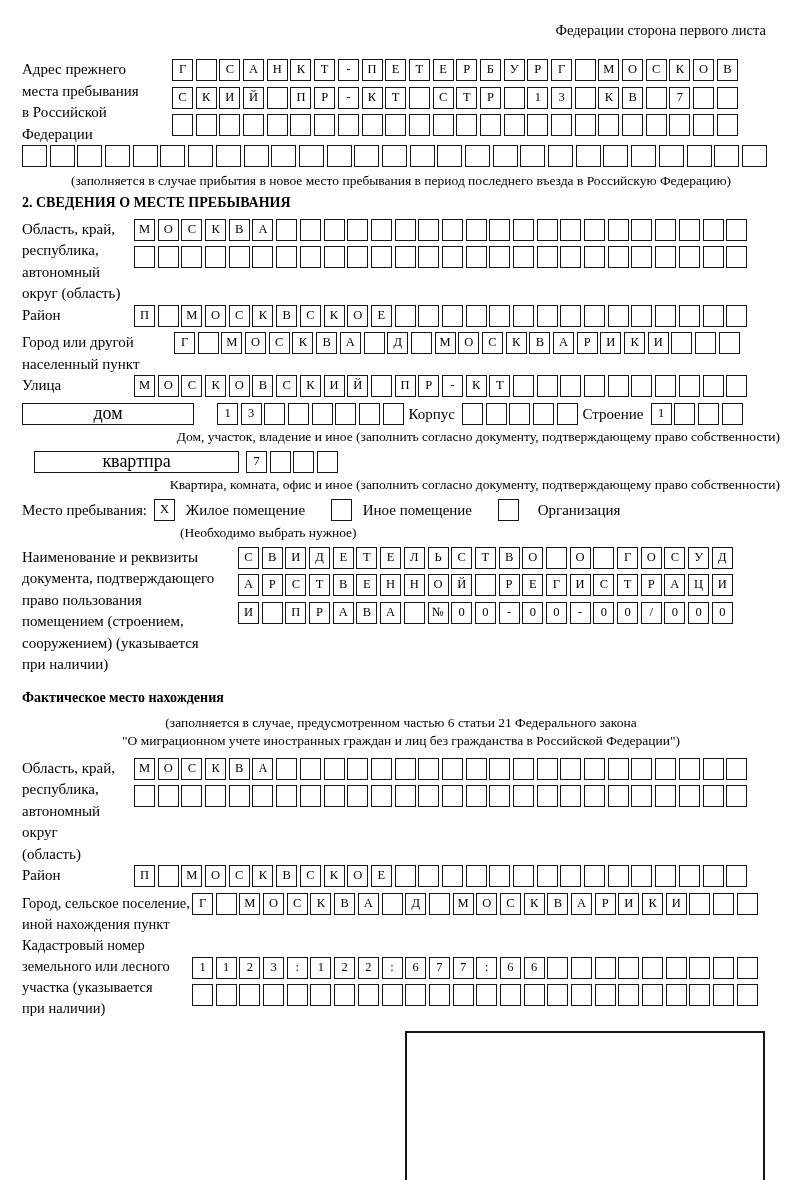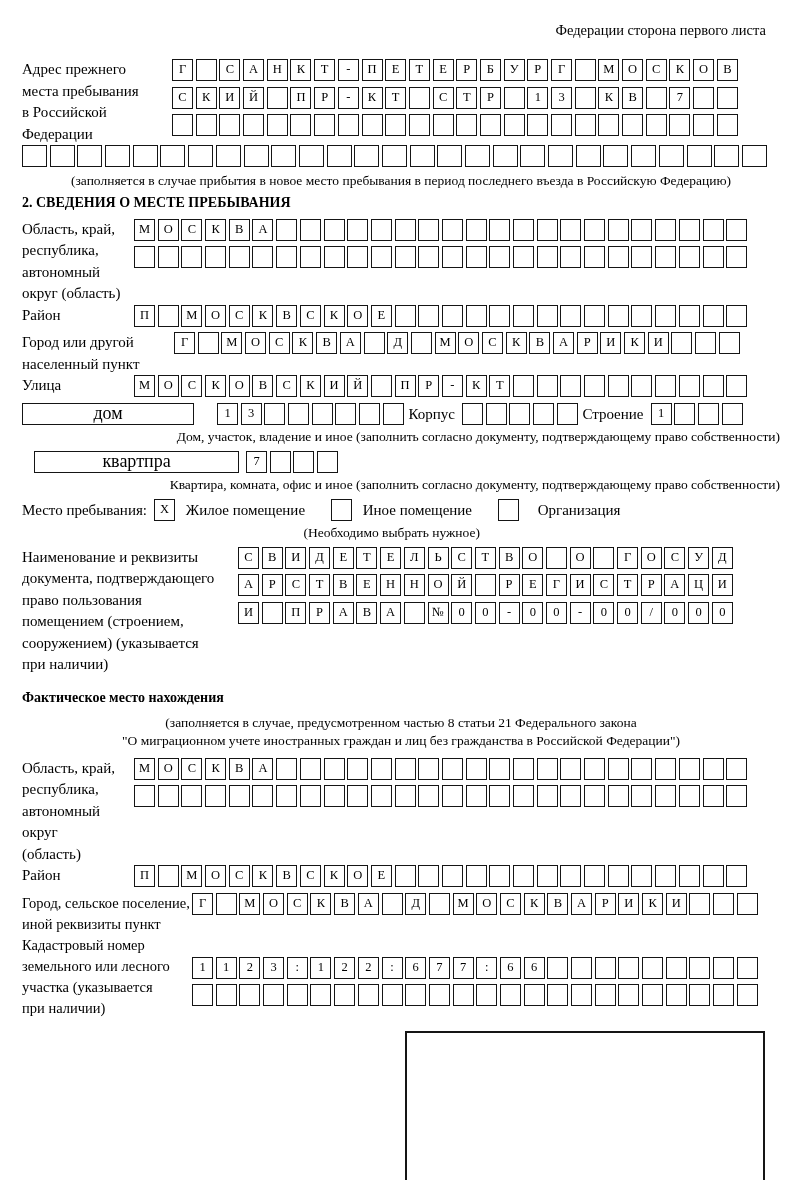--- a/index.html
+++ b/index.html
@@ -23,21 +23,21 @@
   .caption.left{text-align:right;margin-left:2px;}
   .sect-title{text-align:left;font-weight:bold;font-size:14px;margin:6px 0 8px 0;}
   .sub-caption{font-size:13.5px;text-align:center;line-height:18px;}
 
   .inline-row{display:flex;align-items:flex-start;margin-bottom:4px;}
   .longbox{flex:none;box-sizing:border-box;border:1.7px solid #151515;height:22px;
            text-align:center;font-size:18px;line-height:18.5px;background:#fff;}
   .ilabel{flex:none;font-size:15px;line-height:22px;margin:0 7px 0 2px;}
 
   .opt-label{font-size:15px;line-height:22px;margin-right:26px;}
-  .note{font-size:13.5px;text-align:right;width:300px;margin:0 0 6px 158px;}
+  .note{font-size:13.5px;text-align:left;width:300px;margin:0 0 6px 158px;}
 
   .mark-wrap{margin:12px 0 0 371px;width:388px;text-align:center;}
   .mark-box{box-sizing:border-box;width:360px;height:174px;border:2px solid #151515;
             margin:0 0 7px 12px;background:#fff;} .mb8{margin-bottom:8px;}
 </style>
 </head>
 <body>
 
 <div class="page">
 
@@ -130,21 +130,21 @@
       </div>
     <div class="bgrid">
       <div class="cellrow"><span class="cell">С</span><span class="cell">В</span><span class="cell">И</span><span class="cell">Д</span><span class="cell">Е</span><span class="cell">Т</span><span class="cell">Е</span><span class="cell">Л</span><span class="cell">Ь</span><span class="cell">С</span><span class="cell">Т</span><span class="cell">В</span><span class="cell">О</span><span class="cell"></span><span class="cell">О</span><span class="cell"></span><span class="cell">Г</span><span class="cell">О</span><span class="cell">С</span><span class="cell">У</span><span class="cell">Д</span></div>
       <div class="cellrow"><span class="cell">А</span><span class="cell">Р</span><span class="cell">С</span><span class="cell">Т</span><span class="cell">В</span><span class="cell">Е</span><span class="cell">Н</span><span class="cell">Н</span><span class="cell">О</span><span class="cell">Й</span><span class="cell"></span><span class="cell">Р</span><span class="cell">Е</span><span class="cell">Г</span><span class="cell">И</span><span class="cell">С</span><span class="cell">Т</span><span class="cell">Р</span><span class="cell">А</span><span class="cell">Ц</span><span class="cell">И</span></div>
       <div class="cellrow"><span class="cell">И</span><span class="cell"></span><span class="cell">П</span><span class="cell">Р</span><span class="cell">А</span><span class="cell">В</span><span class="cell">А</span><span class="cell"></span><span class="cell">№</span><span class="cell">0</span><span class="cell">0</span><span class="cell">-</span><span class="cell">0</span><span class="cell">0</span><span class="cell">-</span><span class="cell">0</span><span class="cell">0</span><span class="cell">/</span><span class="cell">0</span><span class="cell">0</span><span class="cell">0</span></div>
     </div>
   </div>
 
   <div class="sect-title" style="margin-top:14px;">Фактическое место нахождения</div>
   <div class="sub-caption mb8">
-    <div>(заполняется в случае, предусмотренном частью 8 статьи 21 Федерального закона</div>
+    <div>(заполняется в случае, предусмотренном частью 6 статьи 21 Федерального закона</div>
     <div>"О миграционном учете иностранных граждан и лиц без гражданства в Российской Федерации")</div>
   </div>
 
   <div class="block">
     <div class="blabel w112">
         <div>Область, край,</div>
         <div>республика,</div>
         <div>автономный округ</div>
         <div>(область)</div>
       </div>
@@ -155,21 +155,21 @@
   </div>
 
   <div class="block">
     <div class="blabel w112">Район</div>
     <div class="cellrow"><span class="cell">П</span><span class="cell"></span><span class="cell">М</span><span class="cell">О</span><span class="cell">С</span><span class="cell">К</span><span class="cell">В</span><span class="cell">С</span><span class="cell">К</span><span class="cell">О</span><span class="cell">Е</span><span class="cell"></span><span class="cell"></span><span class="cell"></span><span class="cell"></span><span class="cell"></span><span class="cell"></span><span class="cell"></span><span class="cell"></span><span class="cell"></span><span class="cell"></span><span class="cell"></span><span class="cell"></span><span class="cell"></span><span class="cell"></span><span class="cell"></span></div>
   </div>
 
   <div class="block">
     <div class="blabel small w170">
         <div>Город, сельское поселение,</div>
-        <div>иной реквизиты пункт</div>
+        <div>иной нахождения пункт</div>
       </div>
     <div class="cellrow"><span class="cell">Г</span><span class="cell"></span><span class="cell">М</span><span class="cell">О</span><span class="cell">С</span><span class="cell">К</span><span class="cell">В</span><span class="cell">А</span><span class="cell"></span><span class="cell">Д</span><span class="cell"></span><span class="cell">М</span><span class="cell">О</span><span class="cell">С</span><span class="cell">К</span><span class="cell">В</span><span class="cell">А</span><span class="cell">Р</span><span class="cell">И</span><span class="cell">К</span><span class="cell">И</span><span class="cell"></span><span class="cell"></span><span class="cell"></span></div>
   </div>
 
   <div class="block">
     <div class="blabel small w146" style="width:170px;">
         <div>Кадастровый номер</div>
         <div>земельного или лесного</div>
         <div>участка (указывается</div>
         <div>при наличии)</div>

